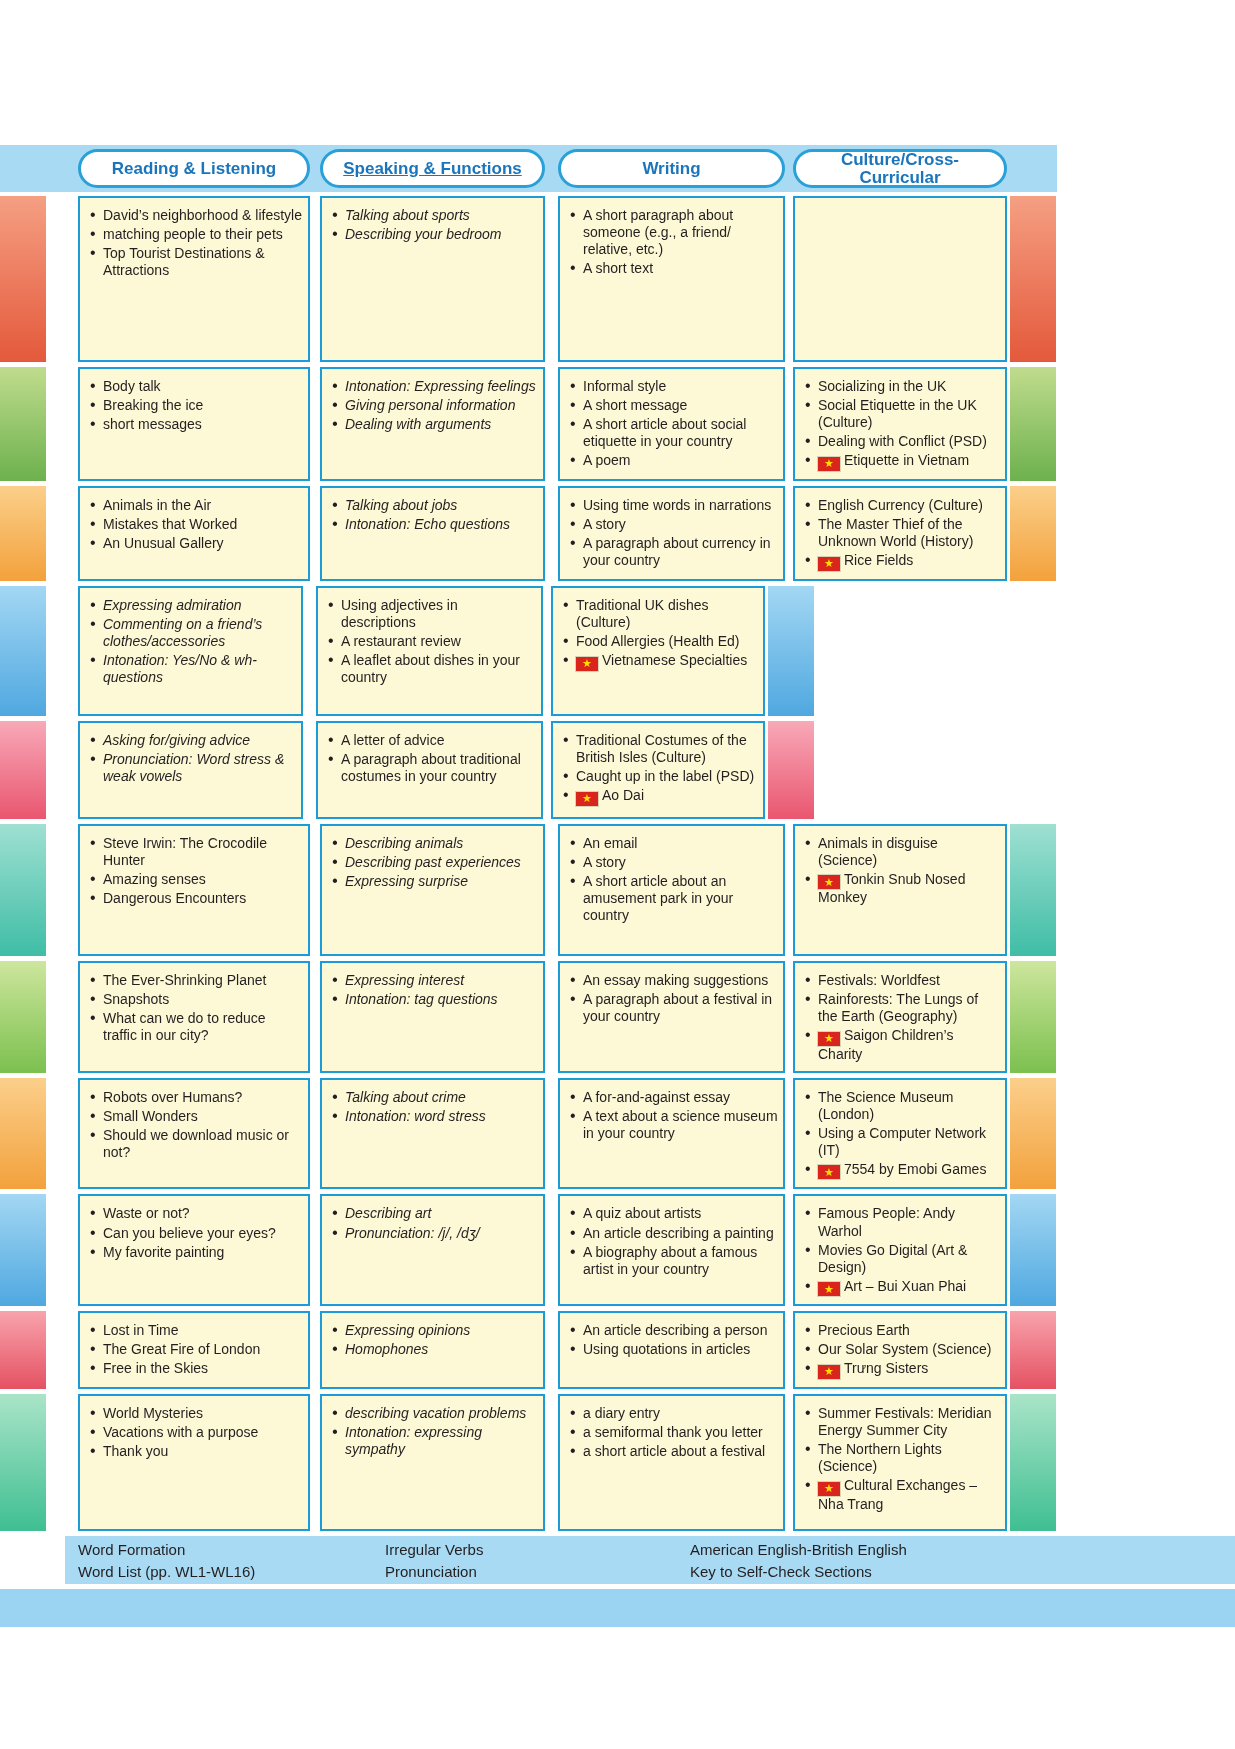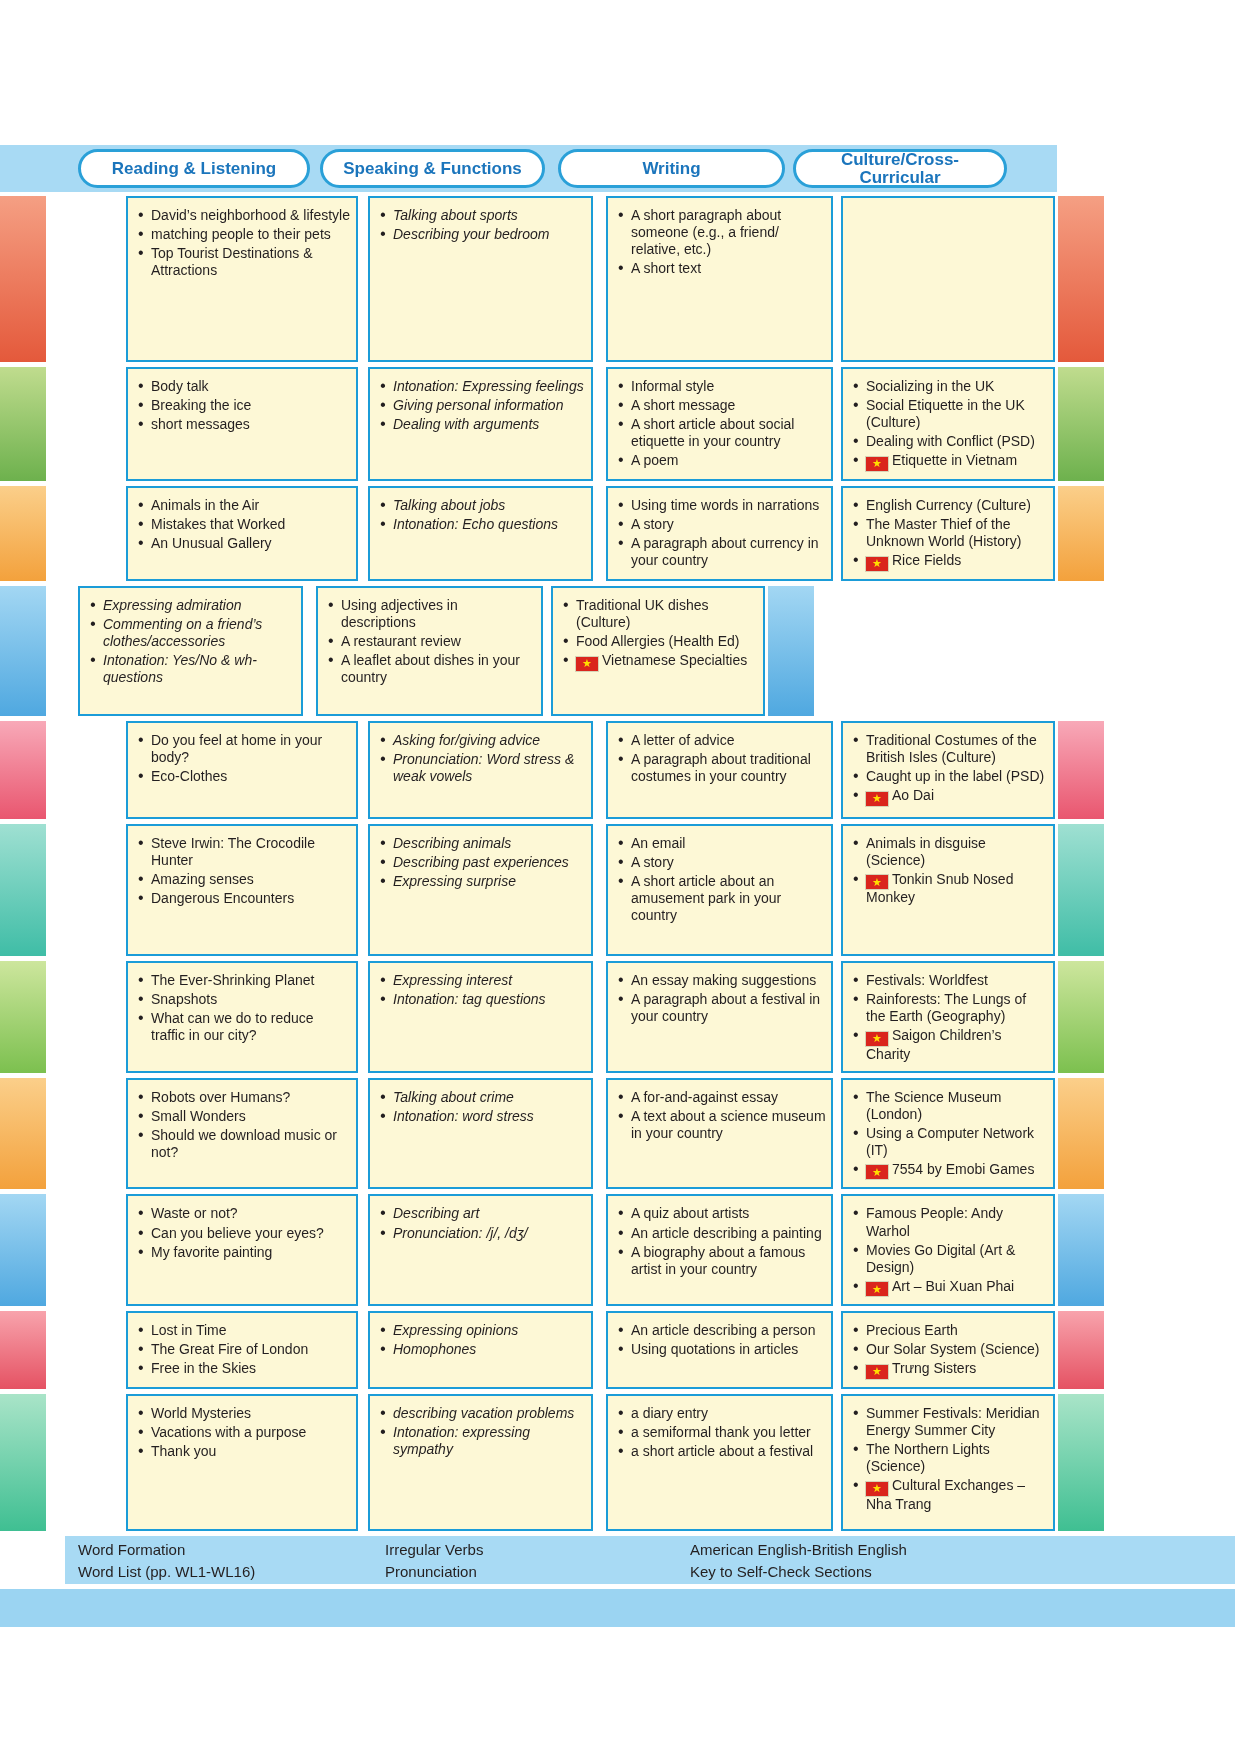--- a/index.html
+++ b/index.html
@@ -8,31 +8,31 @@
   .spacer-top { height:145px; }
 
   
   .band-top { position:relative; width:1057px; height:47px; background:#a8daf4; }
   .header-row { position:absolute; top:4px; left:78px; display:flex; }
   .pill { box-sizing:border-box; background:#ffffff; border:3px solid #2aa0d8; border-radius:20px;
           color:#1b75bc; font-weight:bold; font-size:17px; line-height:1.02;
           display:flex; align-items:center; justify-content:center; text-align:center;
           height:39px; padding:0 8px; }
   .p1 { width:232px; margin-right:10px; }
-  .p2 { width:225px; margin-right:13px; }
+  .p2 { width:225px; margin-right:13px;text-decoration:underline; }
   .p3 { width:227px; margin-right:8px; }
   .p4 { width:214px; }
 
   
   .rows { margin-top:4px; }
   .row { display:flex; margin-bottom:5px; align-items:stretch; }
   .bar { width:46px; flex:0 0 46px; }
   .bar.left { margin-right:32px; }
   .cell { box-sizing:border-box; background:#fdf8d6; border:2.5px solid #1b9cd8; padding:9px 5px 6px 9px; }
-  .c1 { width:232px; flex:0 0 232px; margin-right:10px;margin-left:48px; }
+  .c1 { width:232px; flex:0 0 232px; margin-right:10px; }
   .c2 { width:225px; flex:0 0 225px; margin-right:13px;font-style:italic; }
   .c3 { width:227px; flex:0 0 227px; margin-right:8px; }
   .c4 { width:214px; flex:0 0 214px; margin-right:3px; }
   .item { position:relative; padding-left:14px; margin-bottom:2px; font-size:14px; line-height:1.22; }
   .item::before { content:"\2022"; position:absolute; left:1px; top:-2px; font-size:16px; color:#231f20; }
   .flag { display:inline-flex; align-items:center; justify-content:center;
           width:22px; height:14px; background:#da251d; margin-right:4px;
           vertical-align:-2px; box-shadow:0 0 0 1px rgba(0,0,0,0.15); }
   .star { color:#ffde00; font-size:11px; line-height:1; }
 
@@ -148,24 +148,20 @@
           <div class="item">Traditional UK dishes (Culture)</div>
           <div class="item">Food Allergies (Health Ed)</div>
           <div class="item"><span class="flag" style="background: rgb(218, 37, 29);">
               <span class="star" style="color: rgb(255, 222, 0);">★</span>
             </span>Vietnamese Specialties</div>
         </div>
         <div class="bar right" style="background: linear-gradient(rgb(163, 215, 243), rgb(79, 168, 224));"></div>
       </div>
       <div class="row" style="min-height: 98px;">
         <div class="bar left" style="background: linear-gradient(rgb(248, 169, 184), rgb(233, 86, 111));"></div>
-        <div class="cell c1">
-          <div class="item">Do you feel at home in your body?</div>
-          <div class="item">Eco-Clothes</div>
-        </div>
         <div class="cell c2">
           <div class="item">Asking for/giving advice</div>
           <div class="item">Pronunciation: Word stress &amp; weak vowels</div>
         </div>
         <div class="cell c3">
           <div class="item">A letter of advice</div>
           <div class="item">A paragraph about traditional costumes in your country</div>
         </div>
         <div class="cell c4">
           <div class="item">Traditional Costumes of the British Isles (Culture)</div>

